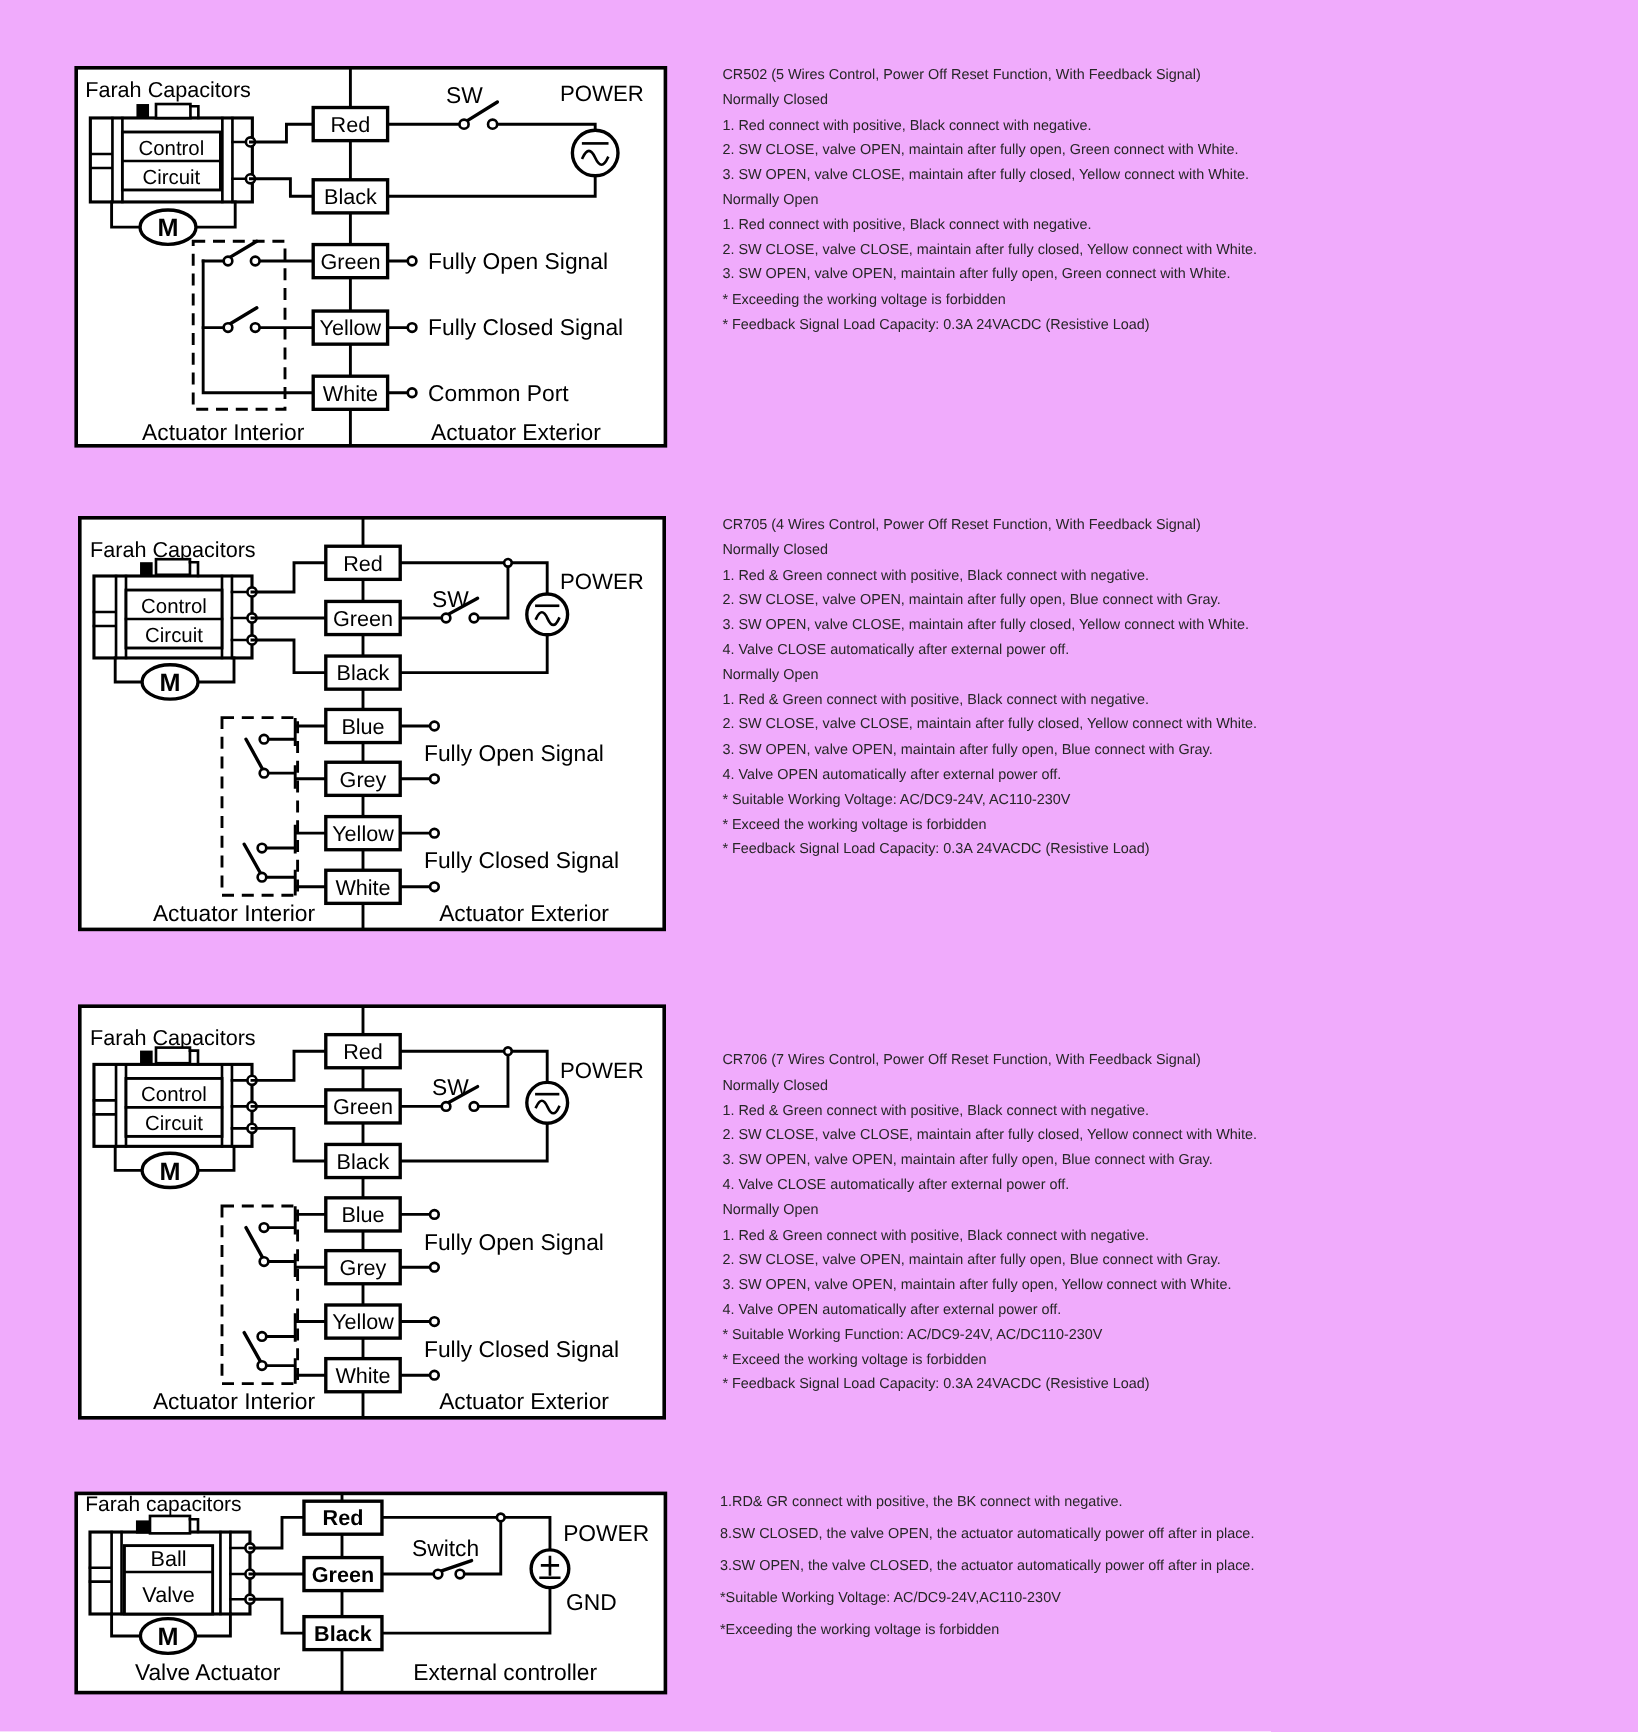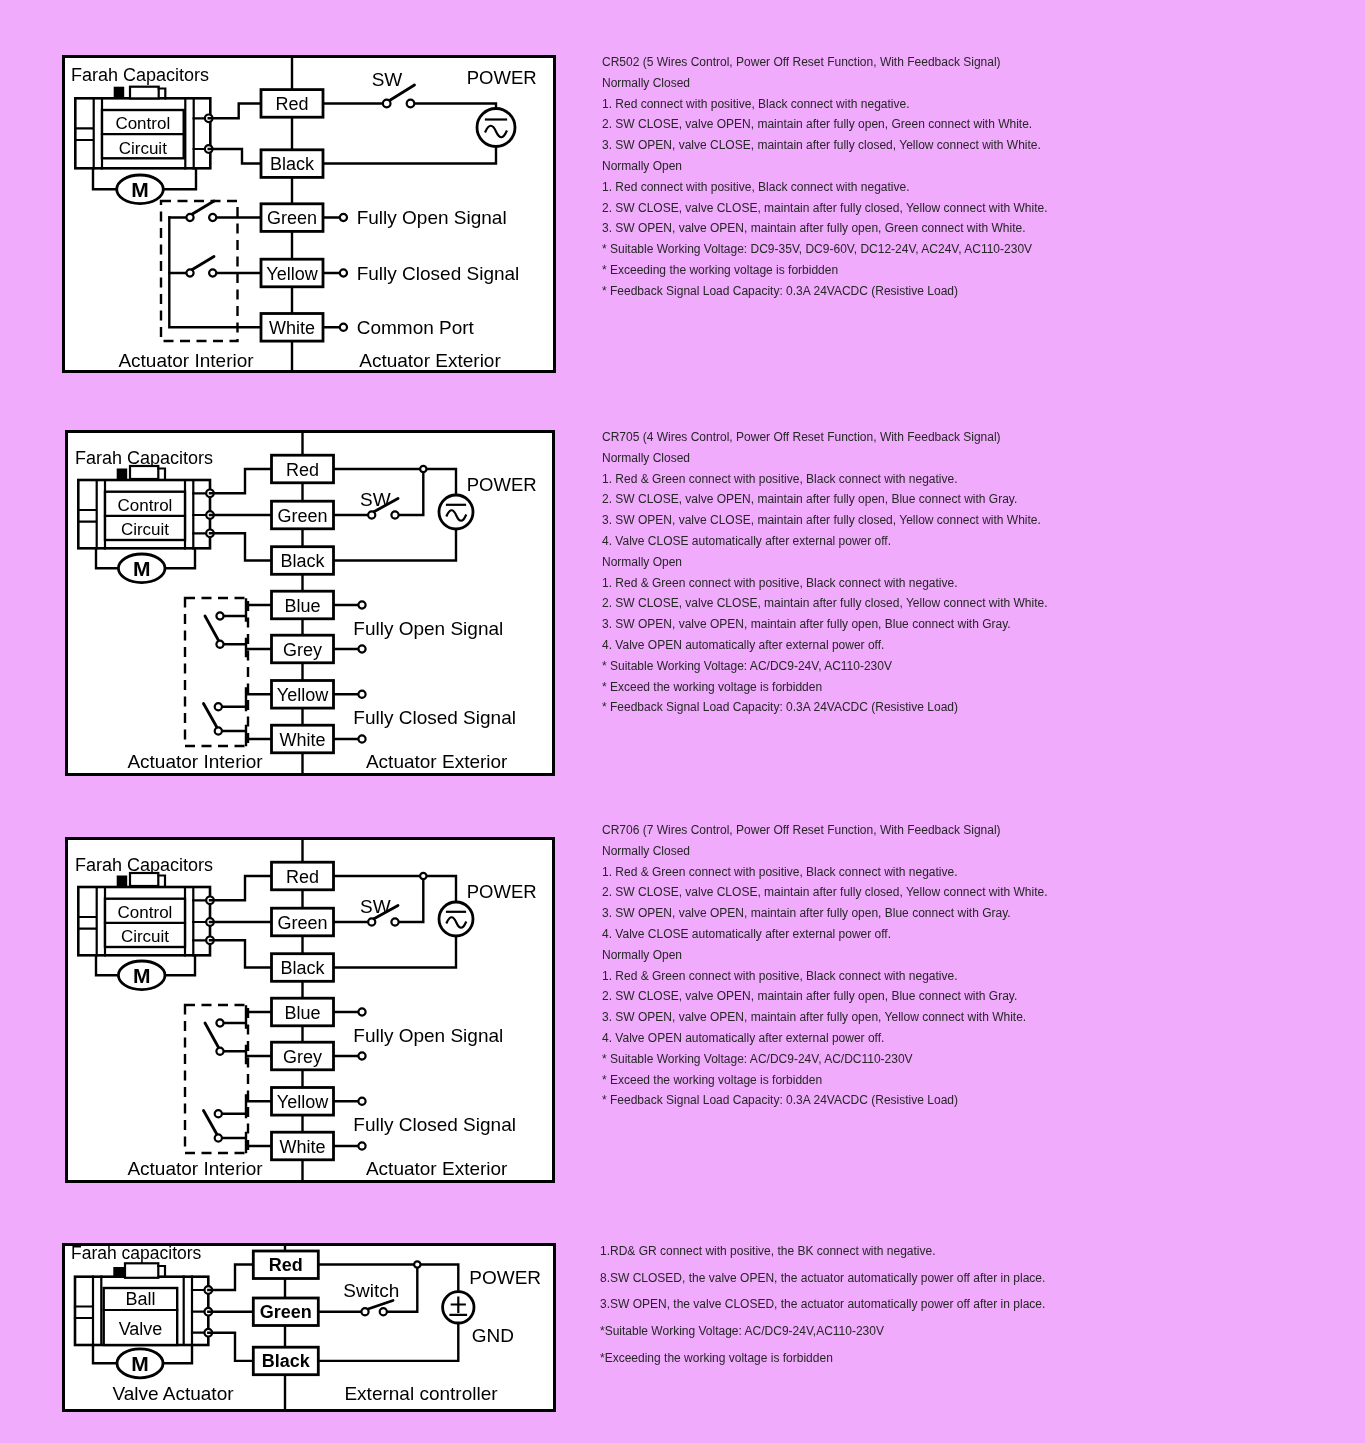--- a/index.html
+++ b/index.html
@@ -405,21 +405,20 @@
   <div class="desc d123" style="left:602px;top:52px">
     <div>CR502 (5 Wires Control, Power Off Reset Function, With Feedback Signal)</div>
     <div>Normally Closed</div>
     <div>1. Red connect with positive, Black connect with negative.</div>
     <div>2. SW CLOSE, valve OPEN, maintain after fully open, Green connect with White.</div>
     <div>3. SW OPEN, valve CLOSE, maintain after fully closed, Yellow connect with White.</div>
     <div>Normally Open</div>
     <div>1. Red connect with positive, Black connect with negative.</div>
     <div>2. SW CLOSE, valve CLOSE, maintain after fully closed, Yellow connect with White.</div>
     <div>3. SW OPEN, valve OPEN, maintain after fully open, Green connect with White.</div>
-    <div>* Suitable Working Voltage: DC9-35V, DC9-60V, DC12-24V, AC24V, AC110-230V</div>
     <div>* Exceeding the working voltage is forbidden</div>
     <div>* Feedback Signal Load Capacity: 0.3A 24VACDC (Resistive Load)</div>
   </div>
 
   <div class="desc d123" style="left:602px;top:427px">
     <div>CR705 (4 Wires Control, Power Off Reset Function, With Feedback Signal)</div>
     <div>Normally Closed</div>
     <div>1. Red &amp; Green connect with positive, Black connect with negative.</div>
     <div>2. SW CLOSE, valve OPEN, maintain after fully open, Blue connect with Gray.</div>
     <div>3. SW OPEN, valve CLOSE, maintain after fully closed, Yellow connect with White.</div>
@@ -427,33 +426,33 @@
     <div>Normally Open</div>
     <div>1. Red &amp; Green connect with positive, Black connect with negative.</div>
     <div>2. SW CLOSE, valve CLOSE, maintain after fully closed, Yellow connect with White.</div>
     <div>3. SW OPEN, valve OPEN, maintain after fully open, Blue connect with Gray.</div>
     <div>4. Valve OPEN automatically after external power off.</div>
     <div>* Suitable Working Voltage: AC/DC9-24V, AC110-230V</div>
     <div>* Exceed the working voltage is forbidden</div>
     <div>* Feedback Signal Load Capacity: 0.3A 24VACDC (Resistive Load)</div>
   </div>
 
-  <div class="desc d123" style="left:602px;top:820px">
+  <div class="desc d123" style="left:602px;top:873px">
     <div>CR706 (7 Wires Control, Power Off Reset Function, With Feedback Signal)</div>
     <div>Normally Closed</div>
     <div>1. Red &amp; Green connect with positive, Black connect with negative.</div>
     <div>2. SW CLOSE, valve CLOSE, maintain after fully closed, Yellow connect with White.</div>
     <div>3. SW OPEN, valve OPEN, maintain after fully open, Blue connect with Gray.</div>
     <div>4. Valve CLOSE automatically after external power off.</div>
     <div>Normally Open</div>
     <div>1. Red &amp; Green connect with positive, Black connect with negative.</div>
     <div>2. SW CLOSE, valve OPEN, maintain after fully open, Blue connect with Gray.</div>
     <div>3. SW OPEN, valve OPEN, maintain after fully open, Yellow connect with White.</div>
     <div>4. Valve OPEN automatically after external power off.</div>
-    <div>* Suitable Working Voltage: AC/DC9-24V, AC/DC110-230V</div>
+    <div>* Suitable Working Function: AC/DC9-24V, AC/DC110-230V</div>
     <div>* Exceed the working voltage is forbidden</div>
     <div>* Feedback Signal Load Capacity: 0.3A 24VACDC (Resistive Load)</div>
   </div>
 
   <div class="desc d4" style="left:600px;top:1238px">
     <div>1.RD&amp; GR connect with positive, the BK connect with negative.</div>
     <div>8.SW CLOSED, the valve OPEN, the actuator automatically power off after in place.</div>
     <div>3.SW OPEN, the valve CLOSED, the actuator automatically power off after in place.</div>
     <div>*Suitable Working Voltage: AC/DC9-24V,AC110-230V</div>
     <div>*Exceeding the working voltage is forbidden</div>

